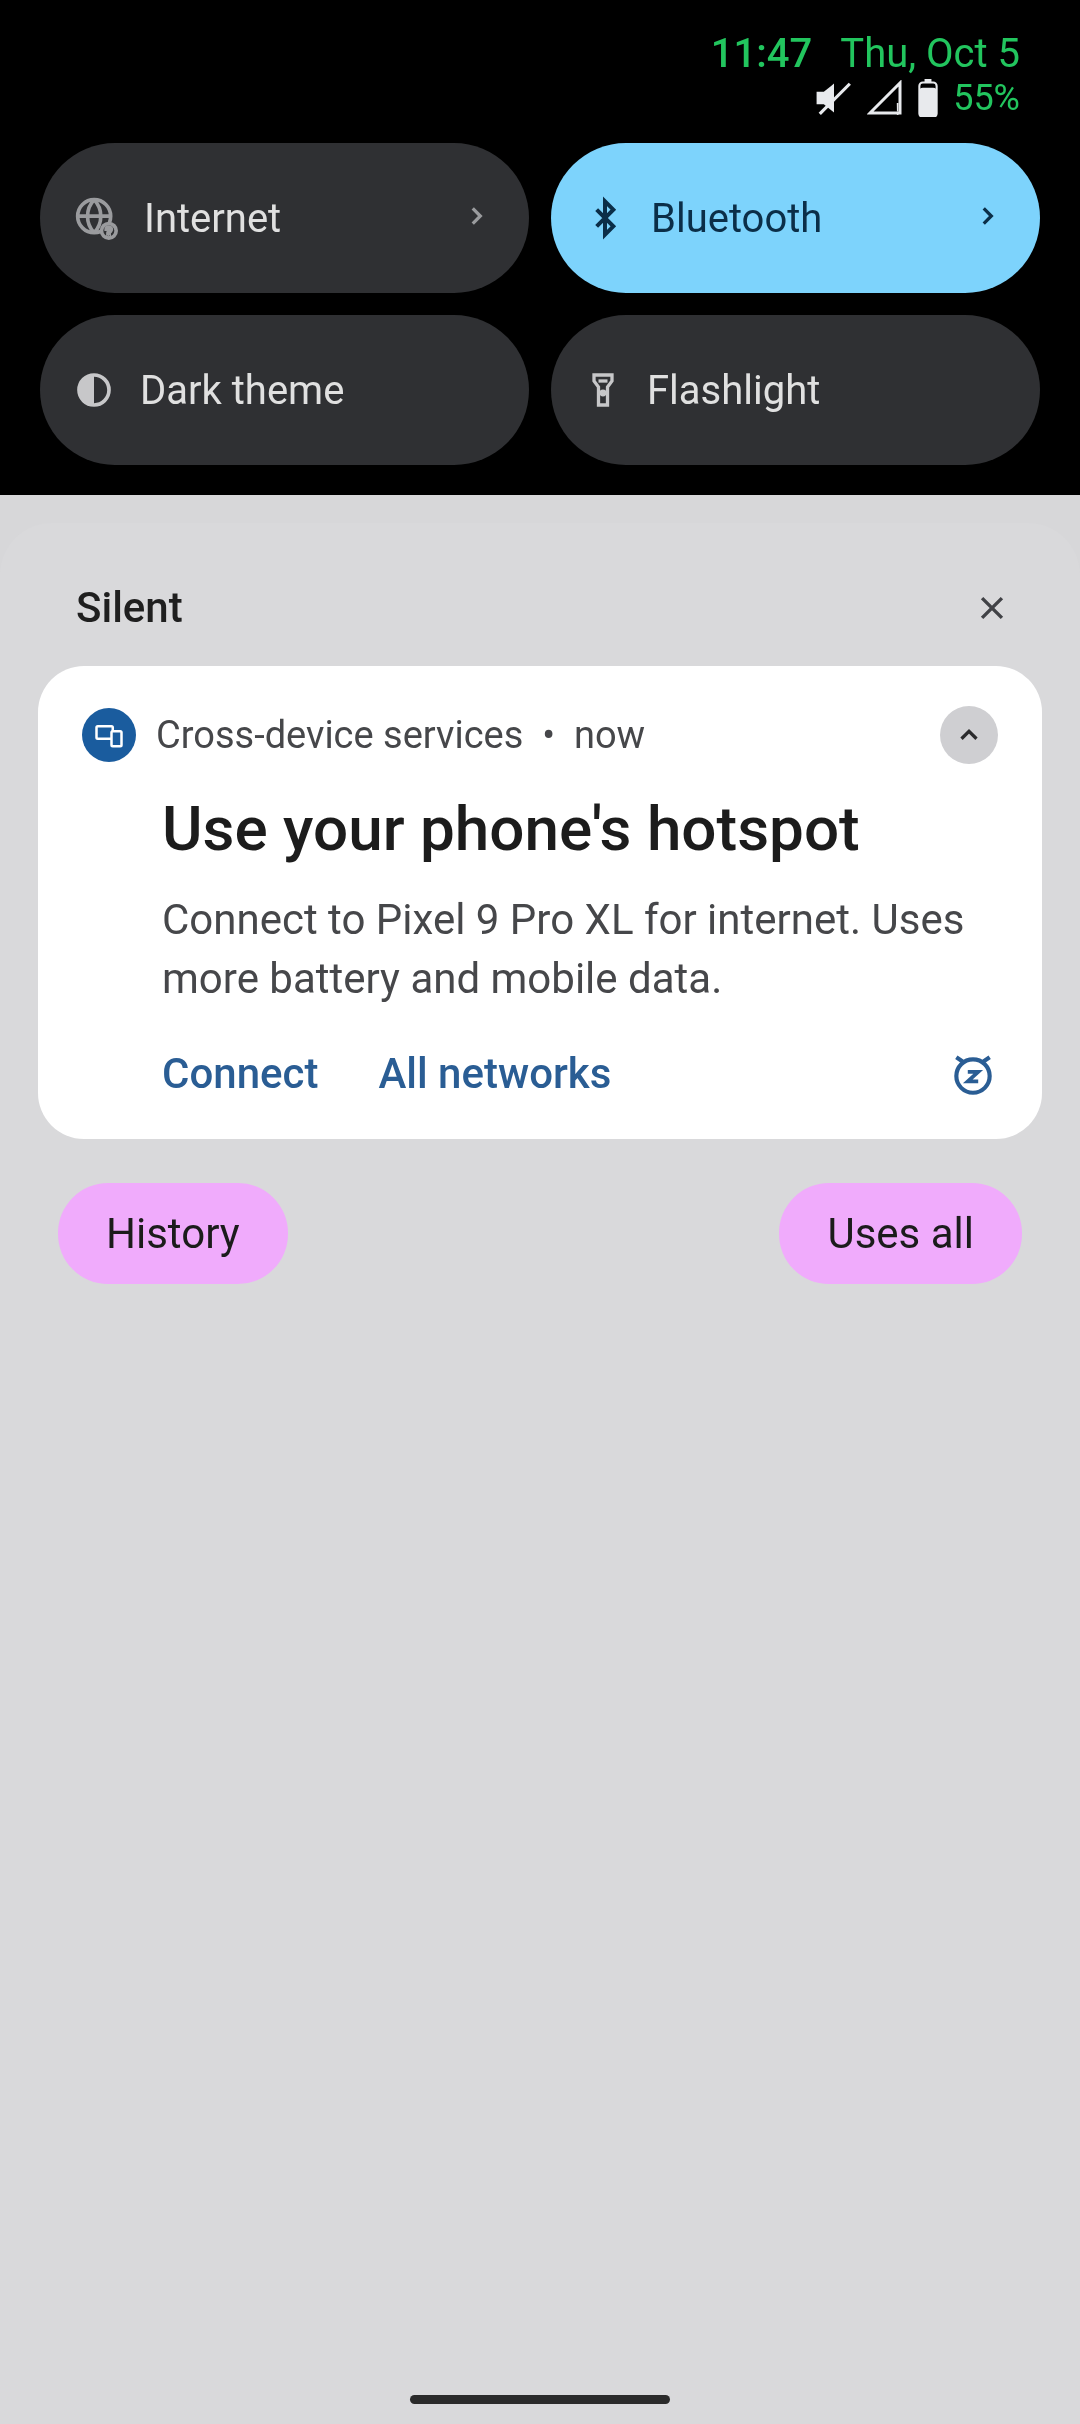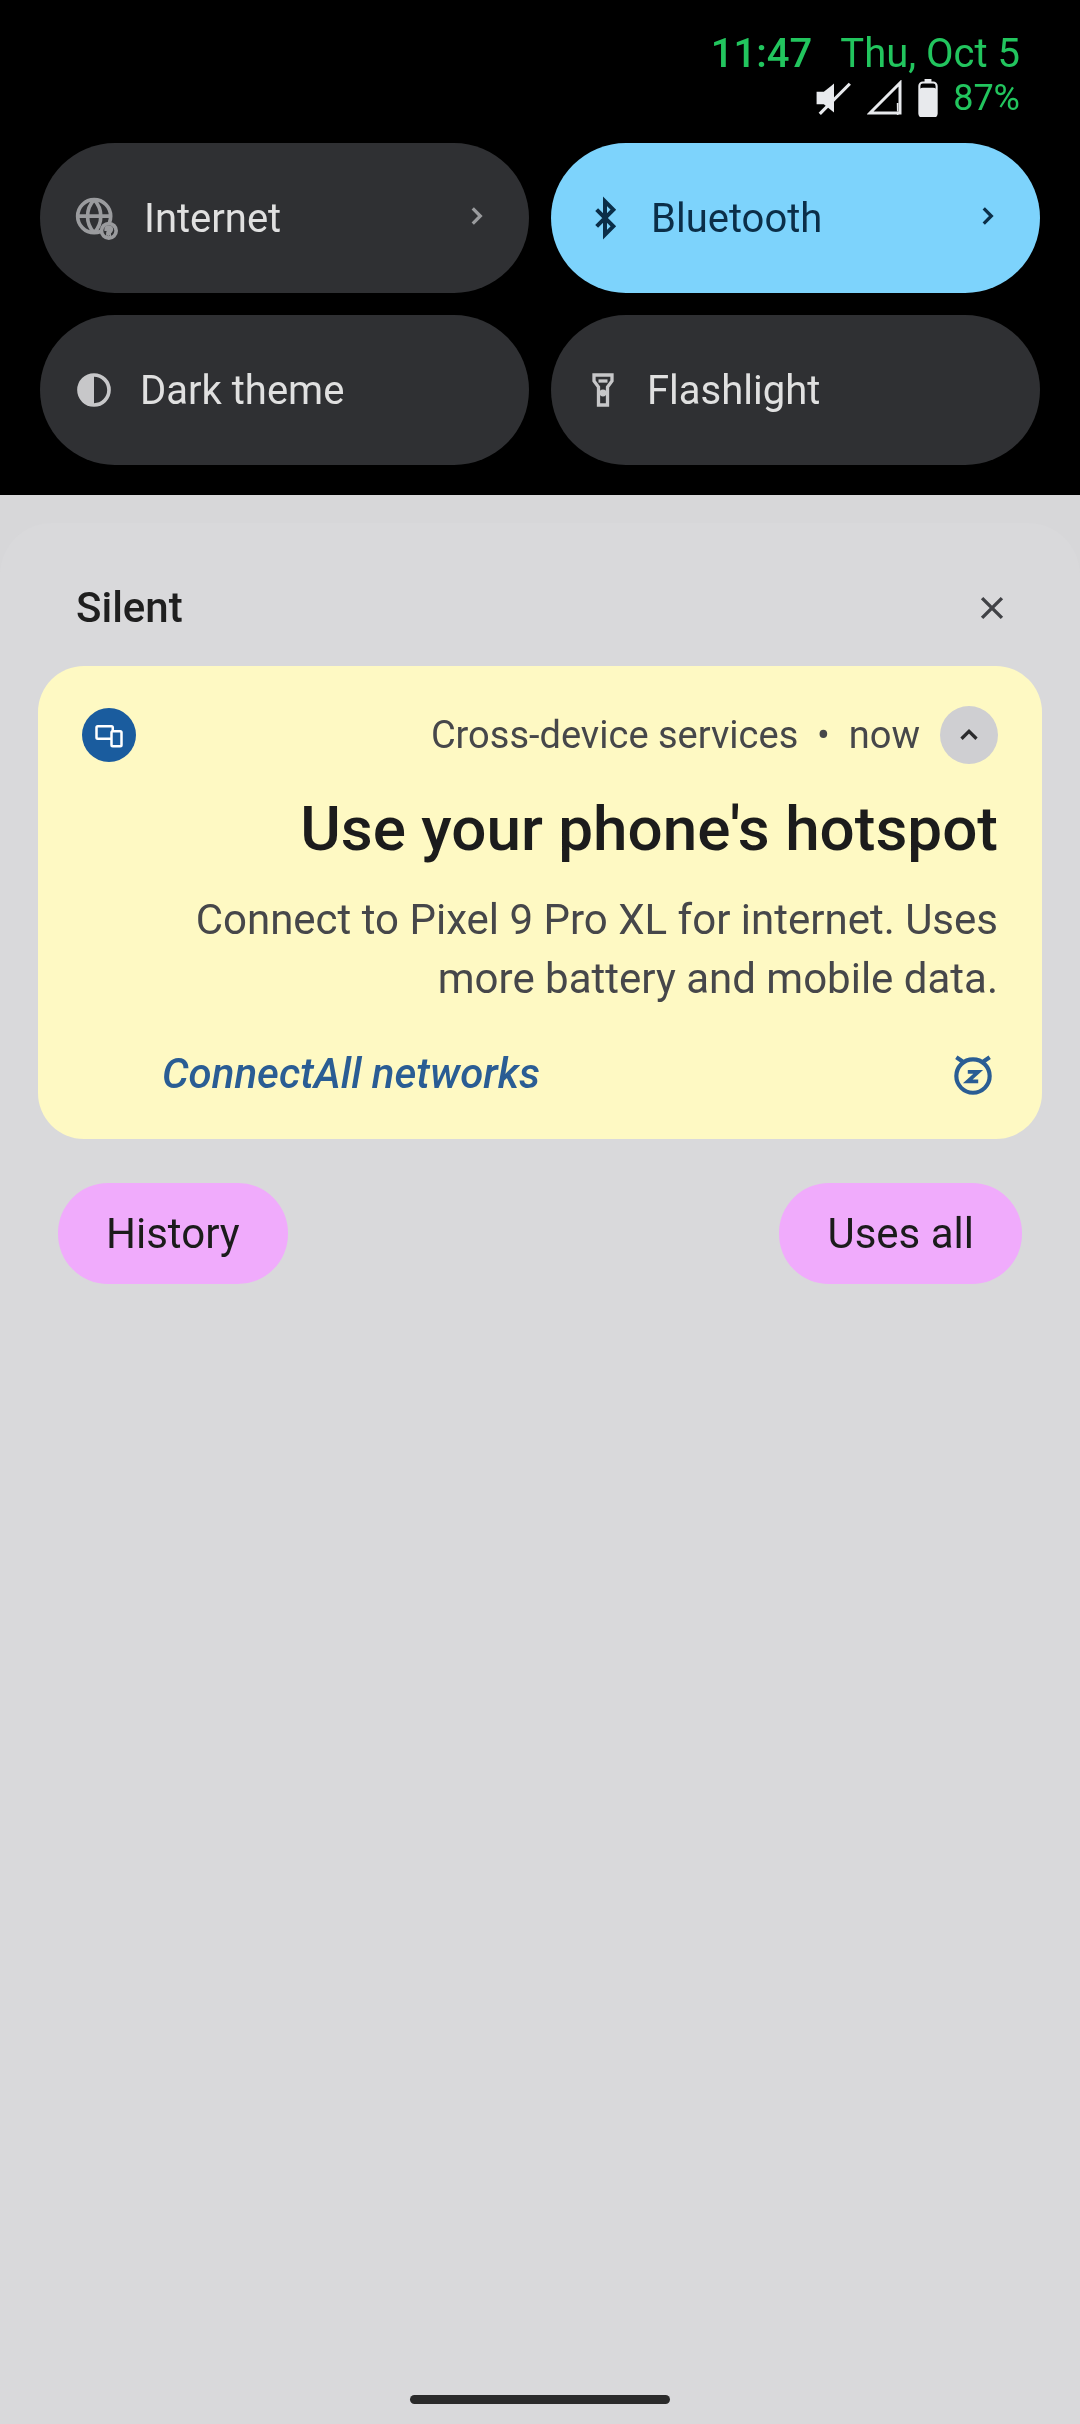--- a/index.html
+++ b/index.html
@@ -72,24 +72,23 @@
   .section-header {
     display: flex;
     justify-content: space-between;
     align-items: center;
     padding: 0 68px 34px 76px;
   }
   .section-title { font-size: 42px; font-weight: 500; color: #1f1f1f; }
   .dismiss-x { width: 40px; height: 40px; display:flex;align-items:center;justify-content:center; }
   .notif-card {
     margin: 0 38px;
-    background: #fef9c3;
+    background: #ffffff;
     border-radius: 46px;
     padding: 40px 44px 40px 44px;
-    text-align: right;
   }
   .notif-head {
     display: flex;
     align-items: center;
     gap: 20px;
   }
   .app-badge {
     width: 54px; height: 54px;
     border-radius: 50%;
     background: #1a5c9e;
@@ -104,21 +103,21 @@
     display:flex;align-items:center;justify-content:center;
   }
   .notif-body { padding-left: 80px; margin-top: 28px; }
   .notif-title { font-size: 62px; font-weight: 500; color: #1c1c1c; }
   .notif-text { font-size: 42px; color: #46474a; margin-top: 26px; line-height: 1.4; }
   .notif-actions {
     padding-left: 80px;
     margin-top: 40px;
     display: flex;
     align-items: center;
-    font-style: italic;
+    gap: 60px;
   }
   .notif-action { font-size: 42px; font-weight: 500; color: #2a5d94; }
   .snooze { margin-left: auto; display:flex;align-items:center;justify-content:center; }
   .shade-buttons {
     display: flex;
     justify-content: space-between;
     padding: 44px 58px;
   }
   .pill-btn {
     background: #f0abfc;
@@ -160,21 +159,21 @@
           <text x="19" y="23" font-size="11" fill="#e8eaed">!</text>
         </svg>
       </span>
       <span>
         <svg width="22" height="38" viewBox="0 0 12 22">
           <rect x="4" y="0" width="4" height="2" fill="#e8eaed"></rect>
           <rect x="1" y="2" width="10" height="20" rx="2" fill="none" stroke="#e8eaed" stroke-width="1.2"></rect>
           <rect x="1" y="5" width="10" height="17" rx="2" fill="#e8eaed"></rect>
         </svg>
       </span>
-      <span class="battery-pct">87%</span>
+      <span class="battery-pct">55%</span>
     </div>
   </div>
 
   <div class="qs-grid">
     <div class="qs-tile">
       <span class="tile-icon">
         <svg width="44" height="44" viewBox="0 0 24 24" fill="none" stroke="#9a9b9e" stroke-width="2">
           <circle cx="11" cy="11" r="9"></circle>
           <path d="M2 11h18M11 2a13 13 0 0 1 0 18M11 2a13 13 0 0 0 0 18"></path>
           <circle cx="19" cy="19" r="4" fill="#2f3033" stroke="#9a9b9e"></circle>

